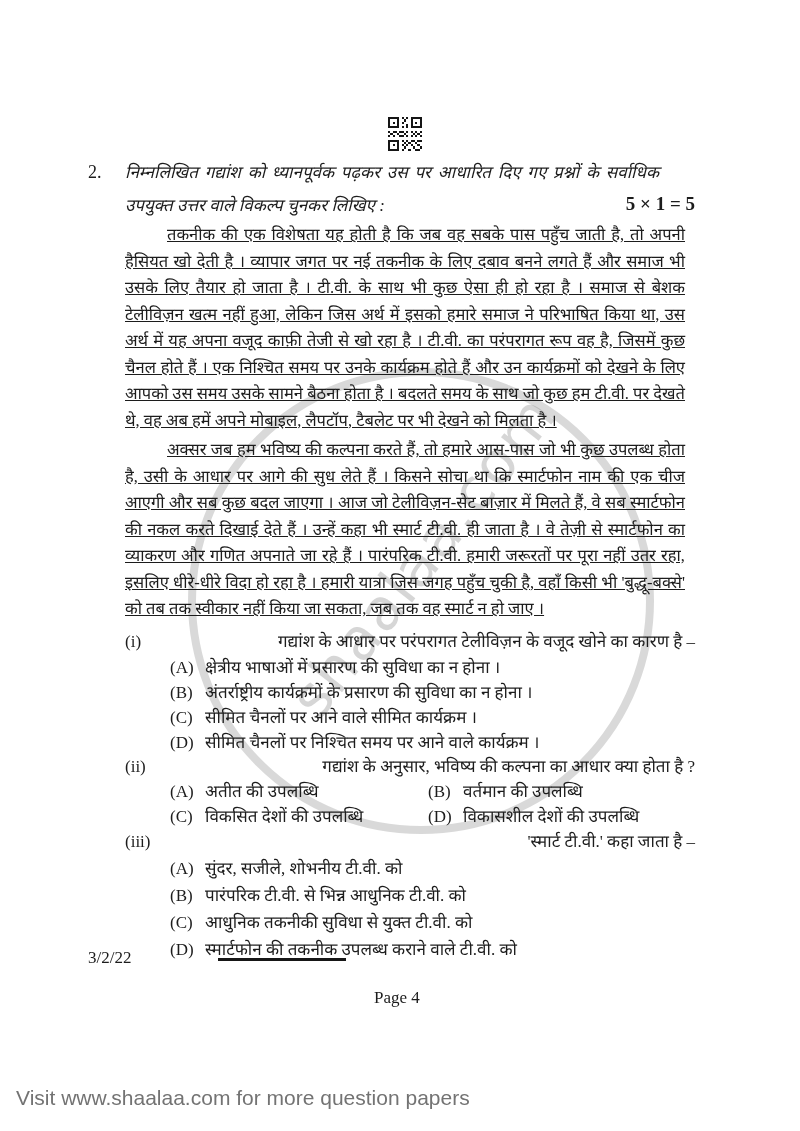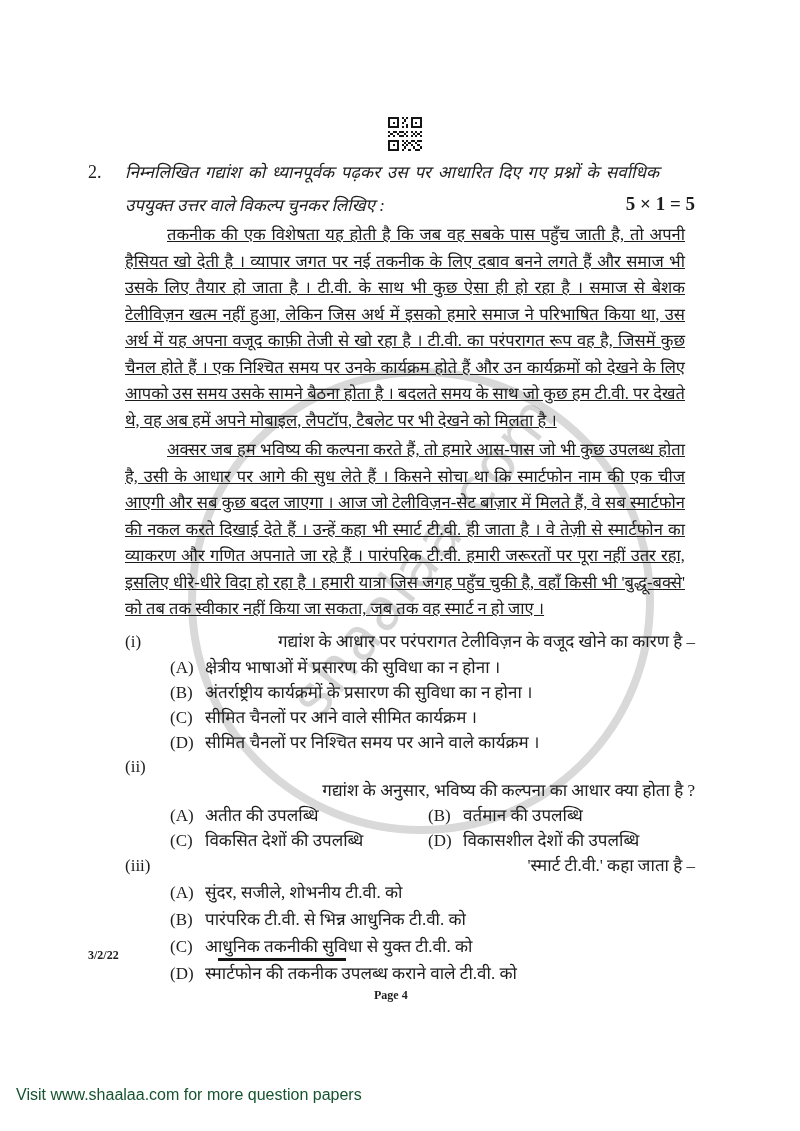--- a/index.html
+++ b/index.html
@@ -38,44 +38,44 @@
   .intro-text{display:block;margin-right:34px;font-style:italic;}
   .marks{position:absolute;right:0;bottom:2px;font-weight:bold;font-size:19px;white-space:nowrap;}
   .para{
     font-size:16.5px;line-height:26.5px;
     text-align:justify;text-indent:42px;
     margin:0;padding:0;width:560px;text-decoration:underline;
   }
   .para.p2{margin-top:3px;}
   .subq{margin-top:6px;}
   .subq-head{display:flex;font-size:17px;line-height:26px;}
-  .subq.sq2 .subq-head{line-height:24px;flex-direction:column;}
+  .subq.sq2 .subq-head{line-height:24px;}
   .subq-label{width:35px;flex:none;}
   .subq-text{flex:1;text-align:right;}
   .opts{margin-left:45px;}
   .opt{display:flex;font-size:17px;line-height:25px;}
   .subq.sq3 .opt{line-height:27px;}
   .opt-label{width:35px;flex:none;}
   .opt-text{flex:1;}
   .opts.twocol{display:grid;grid-template-columns:258px 1fr;}
   .subq.sq2{margin-top:0;}
   .subq.sq3{margin-top:0;}
   
   .page-footer{
     position:absolute;left:88px;top:948px;width:607px;height:26px;
-    font-weight:bold;font-size:12px;
+    font-weight:normal;font-size:17px;
   }
   .footer-code{position:absolute;left:0;top:0;}
   .footer-rule{position:absolute;left:130px;top:10px;width:128px;border-top:3px solid #161616;}
   .footer-page{position:absolute;left:286px;top:0;margin-top:40px;}
   
   .bottom-note{
     position:absolute;left:16px;top:1086px;
     font-family:"Liberation Sans","DejaVu Sans",sans-serif;
-    font-size:16px;color:#14532d;
+    font-size:21px;color:#737373;
   }
 </style>
 </head>
 <body>
 
 <div class="sheet">
 
   <div class="wm-circle"></div>
   <div class="wm-text">shaalaa.com</div>
 

